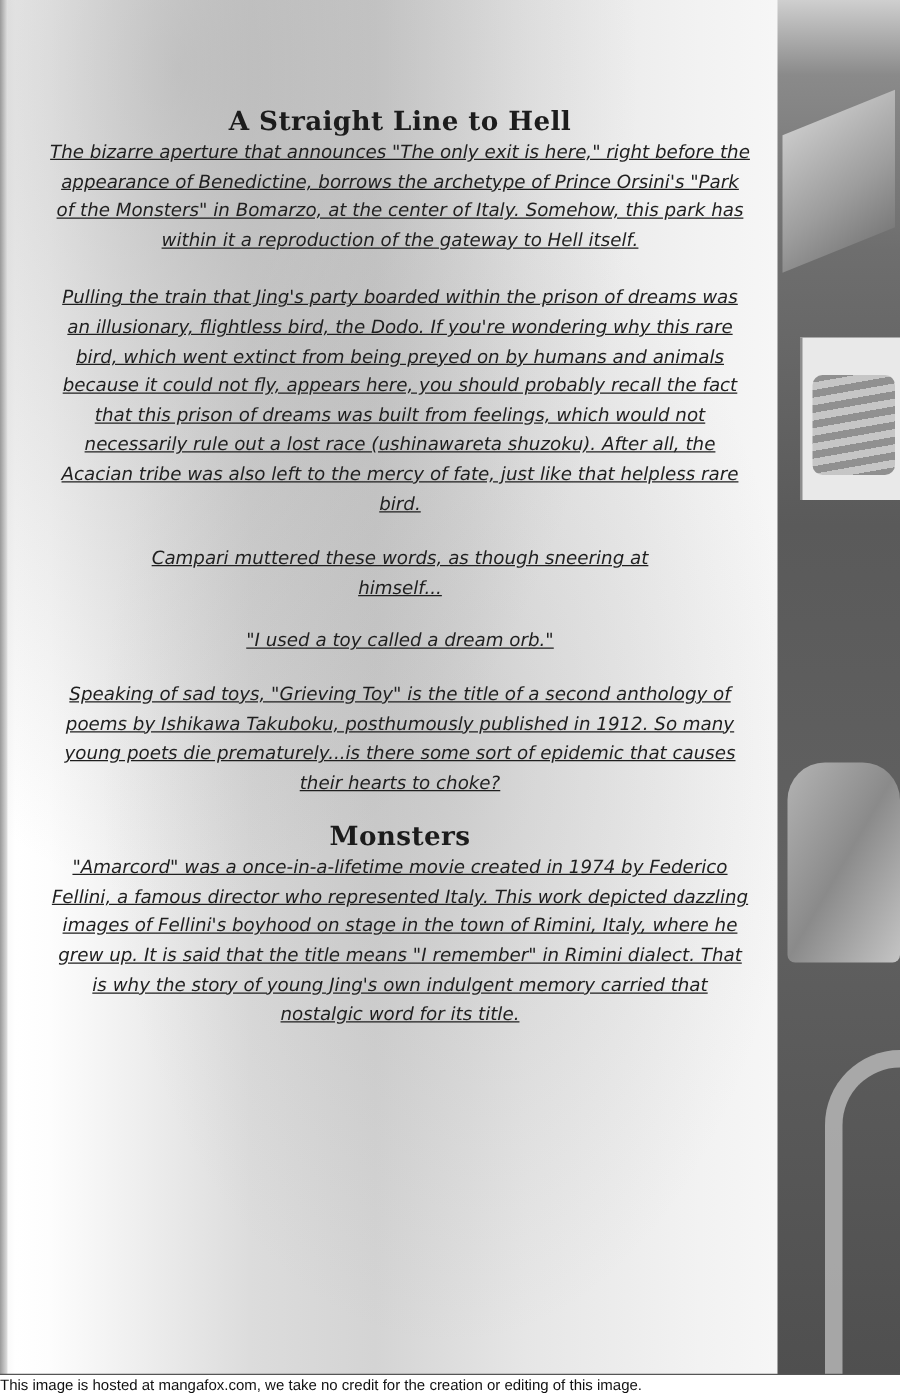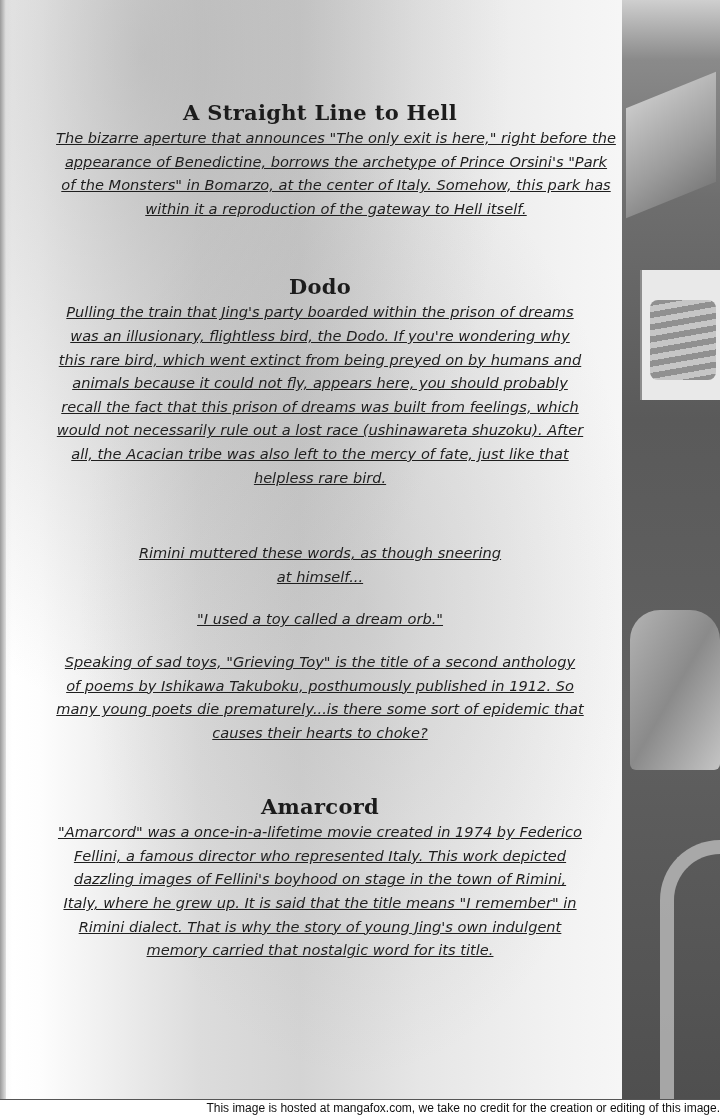--- a/index.html
+++ b/index.html
@@ -46,37 +46,37 @@
     .art-arch {
       position: absolute; left: 660px; top: 840px; width: 70px; height: 260px;
       border: 14px solid #bcbcbc; border-right: none; border-bottom: none;
       border-radius: 60px 0 0 0;
       opacity: 0.8;
     }
     .content {
       position: absolute; left: 40px; top: 84px; width: 560px;
       text-align: center; color: #1a1a1a;
     }
-    .section { margin: 16px; }
+    .section { margin: 0; }
     .title {
       font-family: "DejaVu Serif", serif;
       font-size: 21px; line-height: 26px; margin: 0;
       letter-spacing: 0.3px; color: #1c1c1c;
     }
     .para {
       font-family: "DejaVu Sans", sans-serif; font-style: italic;
       font-size: 14.6px; line-height: 23.6px; margin: 0; color: #1f1f1f; text-decoration: underline;
     }
     .quote { margin-top: 19px; margin-bottom: 19px; }
     .gap-1 { height: 22px; }
     .gap-2 { height: 20px; }
     .gap-3 { height: 18px; }
     .footer {
       position: absolute; left: 0; top: 1100px; width: 720px; height: 17px;
-      background: #ffffff; text-align: right;
+      background: #ffffff; text-align: left;
       font-family: "Liberation Sans", sans-serif; font-size: 12px; line-height: 17px;
       color: #111111;
     }
     .footer-rule {
       position: absolute; left: 0; top: 1099px; width: 720px; height: 1px; background: #555;
     }
   </style>
 </head>
 <body>
 
@@ -93,36 +93,35 @@
   <div class="content">
 
     <div class="section">
       <h2 class="title">A Straight Line to Hell</h2>
       <p class="para" style="width:560px;">The bizarre aperture that announces "The only exit is here," right before the appearance of Benedictine, borrows the archetype of Prince Orsini's "Park of the Monsters" in Bomarzo, at the center of Italy. Somehow, this park has within it a reproduction of the gateway to Hell itself.</p>
     </div>
 
     <div class="gap-1"></div>
 
     <div class="section">
-      <h2 class="title">Dodo</h2>
       <p class="para">Pulling the train that Jing's party boarded within the prison of dreams was an illusionary, flightless bird, the Dodo. If you're wondering why this rare bird, which went extinct from being preyed on by humans and animals because it could not fly, appears here, you should probably recall the fact that this prison of dreams was built from feelings, which would not necessarily rule out a lost race (ushinawareta shuzoku). After all, the Acacian tribe was also left to the mercy of fate, just like that helpless rare bird.</p>
     </div>
 
     <div class="gap-2"></div>
 
     <div class="section">
-      <p class="para" style="padding:0 80px;">Rimini muttered these words, as though sneering at himself...</p>
+      <p class="para" style="padding:0 80px;">Campari muttered these words, as though sneering at himself...</p>
       <p class="para quote">"I used a toy called a dream orb."</p>
       <p class="para">Speaking of sad toys, "Grieving Toy" is the title of a second anthology of poems by Ishikawa Takuboku, posthumously published in 1912. So many young poets die prematurely...is there some sort of epidemic that causes their hearts to choke?</p>
     </div>
 
     <div class="gap-3"></div>
 
     <div class="section">
-      <h2 class="title">Amarcord</h2>
+      <h2 class="title">Monsters</h2>
       <p class="para">"Amarcord" was a once-in-a-lifetime movie created in 1974 by Federico Fellini, a famous director who represented Italy. This work depicted dazzling images of Fellini's boyhood on stage in the town of Rimini, Italy, where he grew up. It is said that the title means "I remember" in Rimini dialect. That is why the story of young Jing's own indulgent memory carried that nostalgic word for its title.</p>
     </div>
 
   </div>
 </div>
 
 <div class="footer-rule"></div>
 <div class="footer">This image is hosted at mangafox.com, we take no credit for the creation or editing of this image.</div>
 
 </body></html>

